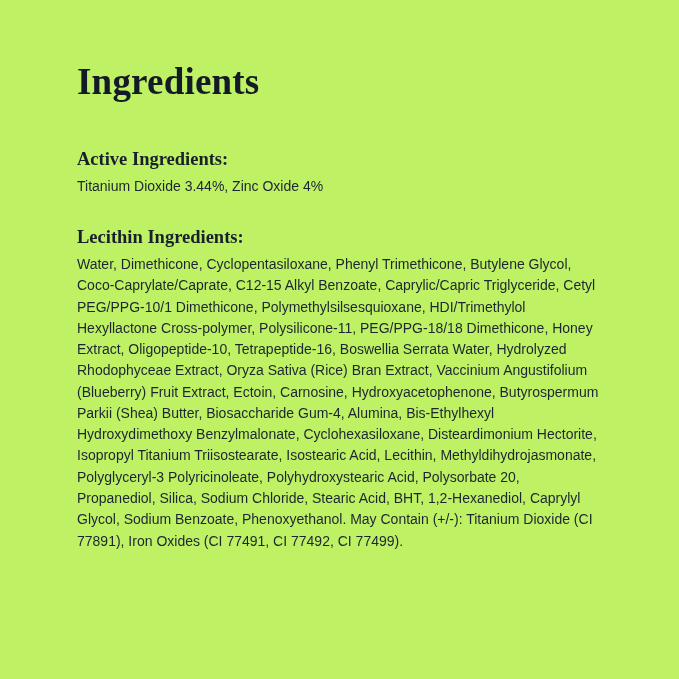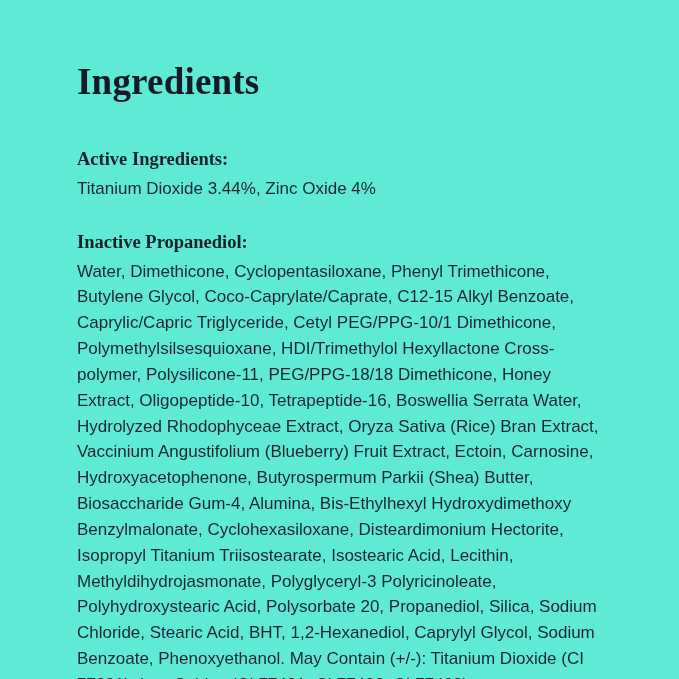--- a/index.html
+++ b/index.html
@@ -12,21 +12,21 @@
     background: #ffffff;
     font-family: "Liberation Sans", sans-serif;
     color: #1b2430;
     overflow: hidden;
   }
   .page {
     box-sizing: border-box;
     width: 679px;
     height: 679px;
     padding: 62px 76px 0 77px;
-    background: #5eead4;
+    background: #bef264;
   }
   .doc-title {
     font-family: "Liberation Serif", serif;
     font-size: 37px;
     font-weight: 700;
     letter-spacing: 0.2px;
     color: #141b26;
     margin: 0 0 44px 0;
     line-height: 1.1;
   }
@@ -36,21 +36,21 @@
   .section-heading {
     font-family: Liberation Serif, serif;
     font-size: 18.5px;
     font-weight: 700;
     color: #18202b;
     margin: 0 0 5px 0;
     line-height: 1.3;
   }
   .section-body {
     font-family: "Liberation Sans", sans-serif;
-    font-size: 17px;
+    font-size: 14px;
     font-weight: 400;
     color: #1d2530;
     line-height: 1.52;
     margin: 0;
     max-width: 524px;
     text-align: left;
   }
   .section.inactive {
     margin-top: 28px;
   }
@@ -61,17 +61,17 @@
 <div class="page">
 
   <h1 class="doc-title">Ingredients</h1>
 
   <div class="section active">
     <h2 class="section-heading">Active Ingredients:</h2>
     <p class="section-body">Titanium Dioxide 3.44%, Zinc Oxide 4%</p>
   </div>
 
   <div class="section inactive">
-    <h2 class="section-heading">Inactive Propanediol:</h2>
+    <h2 class="section-heading">Lecithin Ingredients:</h2>
     <p class="section-body">Water, Dimethicone, Cyclopentasiloxane, Phenyl Trimethicone, Butylene Glycol, Coco-Caprylate/Caprate, C12-15 Alkyl Benzoate, Caprylic/Capric Triglyceride, Cetyl PEG/PPG-10/1 Dimethicone, Polymethylsilsesquioxane, HDI/Trimethylol Hexyllactone Cross-polymer, Polysilicone-11, PEG/PPG-18/18 Dimethicone, Honey Extract, Oligopeptide-10, Tetrapeptide-16, Boswellia Serrata Water, Hydrolyzed Rhodophyceae Extract, Oryza Sativa (Rice) Bran Extract, Vaccinium Angustifolium (Blueberry) Fruit Extract, Ectoin, Carnosine, Hydroxyacetophenone, Butyrospermum Parkii (Shea) Butter, Biosaccharide Gum-4, Alumina, Bis-Ethylhexyl Hydroxydimethoxy Benzylmalonate, Cyclohexasiloxane, Disteardimonium Hectorite, Isopropyl Titanium Triisostearate, Isostearic Acid, Lecithin, Methyldihydrojasmonate, Polyglyceryl-3 Polyricinoleate, Polyhydroxystearic Acid, Polysorbate 20, Propanediol, Silica, Sodium Chloride, Stearic Acid, BHT, 1,2-Hexanediol, Caprylyl Glycol, Sodium Benzoate, Phenoxyethanol. May Contain (+/-): Titanium Dioxide (CI 77891), Iron Oxides (CI 77491, CI 77492, CI 77499).</p>
   </div>
 
 </div>
 
 </body></html>

